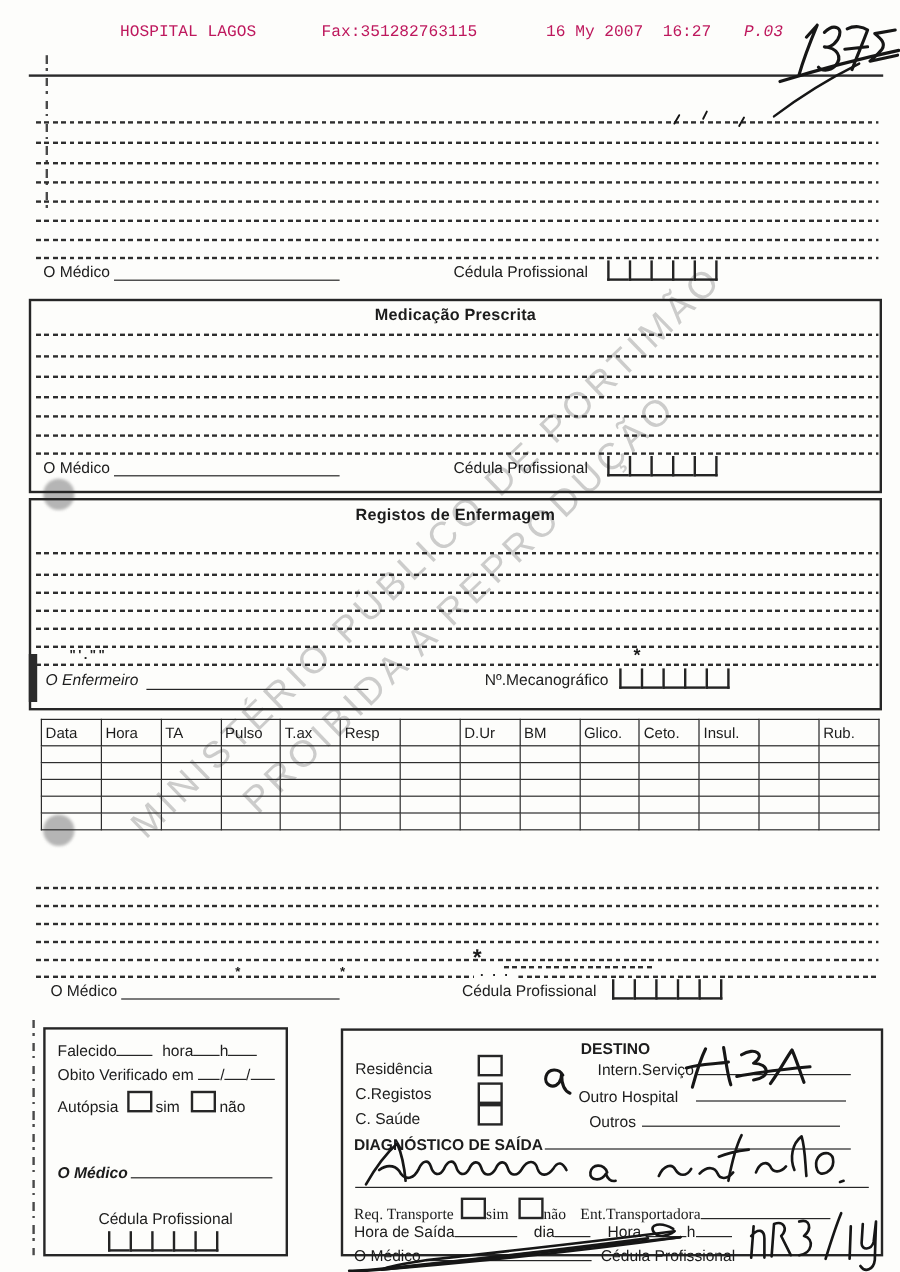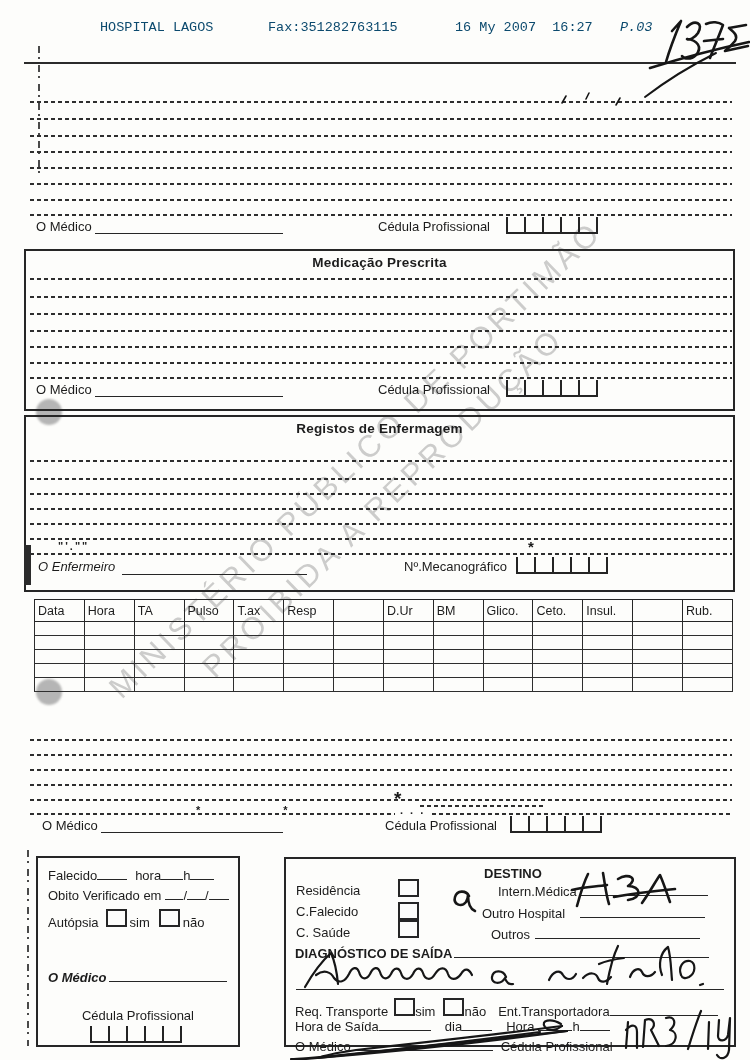--- a/index.html
+++ b/index.html
@@ -3,21 +3,21 @@
 <meta charset="utf-8">
 <style>
   html,body{margin:0;padding:0;background:#e8e8e8;}
   .page{
     position:relative; width:750px; height:1060px; margin:0 auto;
     background:#fdfdfb; overflow:hidden;
     font-family:"Liberation Sans", sans-serif; color:#1c1c1c;
     -webkit-font-smoothing:none;
   }
   .abs{position:absolute;}
-  .faxline{font-family:"Liberation Mono","DejaVu Sans Mono",monospace; font-size:13.5px; color:#0c4a6e; white-space:pre;}
+  .faxline{font-family:"Liberation Mono","DejaVu Sans Mono",monospace; font-size:13.5px; color:#be185d; white-space:pre;}
   .rule{position:absolute; background:#2b2b2b;}
   .box{position:absolute; border:2px solid #262626;}
   .sec-title{position:absolute; left:0; right:0; top:4px; text-align:center; font-weight:bold; font-size:13.5px; letter-spacing:.2px;}
   .dotline{position:absolute; height:2px;
     background:repeating-linear-gradient(90deg,#2e2e2e 0 4px, rgba(0,0,0,0) 4px 7px);}
   .lbl{font-size:13px; white-space:nowrap;}
   .it{font-style:italic;}
   .b{font-weight:bold;}
   .u{display:inline-block; border-bottom:1.6px solid #262626; height:11px; vertical-align:baseline;}
   .uline{position:absolute; border-bottom:1.8px solid #262626; height:0;}
@@ -288,43 +288,43 @@
         <i></i>
         <i></i>
         <i></i>
         <i></i>
       </div>
   </div>
 
   <div class="box" style="left:284px; top:857px; width:448px; height:186px;">
     <div class="abs lbl b" style="left:198px; top:7px;">DESTINO</div>
     <div class="abs lbl" style="left:10px; top:24px;">Residência</div>
-    <div class="abs lbl" style="left:10px; top:45px;">C.Falecido</div>
+    <div class="abs lbl" style="left:10px; top:45px;">C.Registos</div>
     <div class="abs lbl" style="left:10px; top:66px;">C. Saúde</div>
     <span class="cb abs" style="left:112px; top:20px;"></span>
     <span class="cb abs" style="left:112px; top:43px;"></span>
     <span class="cb abs" style="left:112px; top:61px;"></span>
     <div class="row lbl" style="left:212px; top:25px;">
-      <span>Intern.Médica</span>
+      <span>Intern.Serviço</span>
       <span class="u" style="width:128px; margin-left:3px;"></span>
     </div>
     <div class="row lbl" style="left:196px; top:47px;gap:12px;">
       <span>Outro Hospital</span>
       <span class="u" style="width:125px; margin-left:3px;"></span>
     </div>
     <div class="row lbl" style="left:205px; top:68px;justify-content:flex-end;">
       <span>Outros</span>
       <span class="u" style="width:165px; margin-left:5px;"></span>
     </div>
     <div class="row lbl" style="left:9px; top:87px;">
       <span class="b">DIAGNÓSTICO DE SAÍDA</span>
       <span class="u" style="width:255px; margin-left:2px;"></span>
     </div>
     <div class="uline" style="left:10px; top:130px; width:428px;"></div>
-    <div class="row lbl" style="left:9px; top:139px;">
+    <div class="row lbl" style="left:9px; top:139px;font-family:Liberation Serif, serif;">
       <span>Req. Transporte</span>
       <span class="cb" style="margin-left:6px;"></span>
       <span>sim</span>
       <span class="cb" style="margin-left:8px;"></span>
       <span>não</span>
       <span style="margin-left:12px;">Ent.Transportadora</span>
       <span class="u" style="width:108px;"></span>
     </div>
     <div class="row lbl" style="left:9px; top:160px;justify-content:center;">
       <span>Hora de Saída</span>

